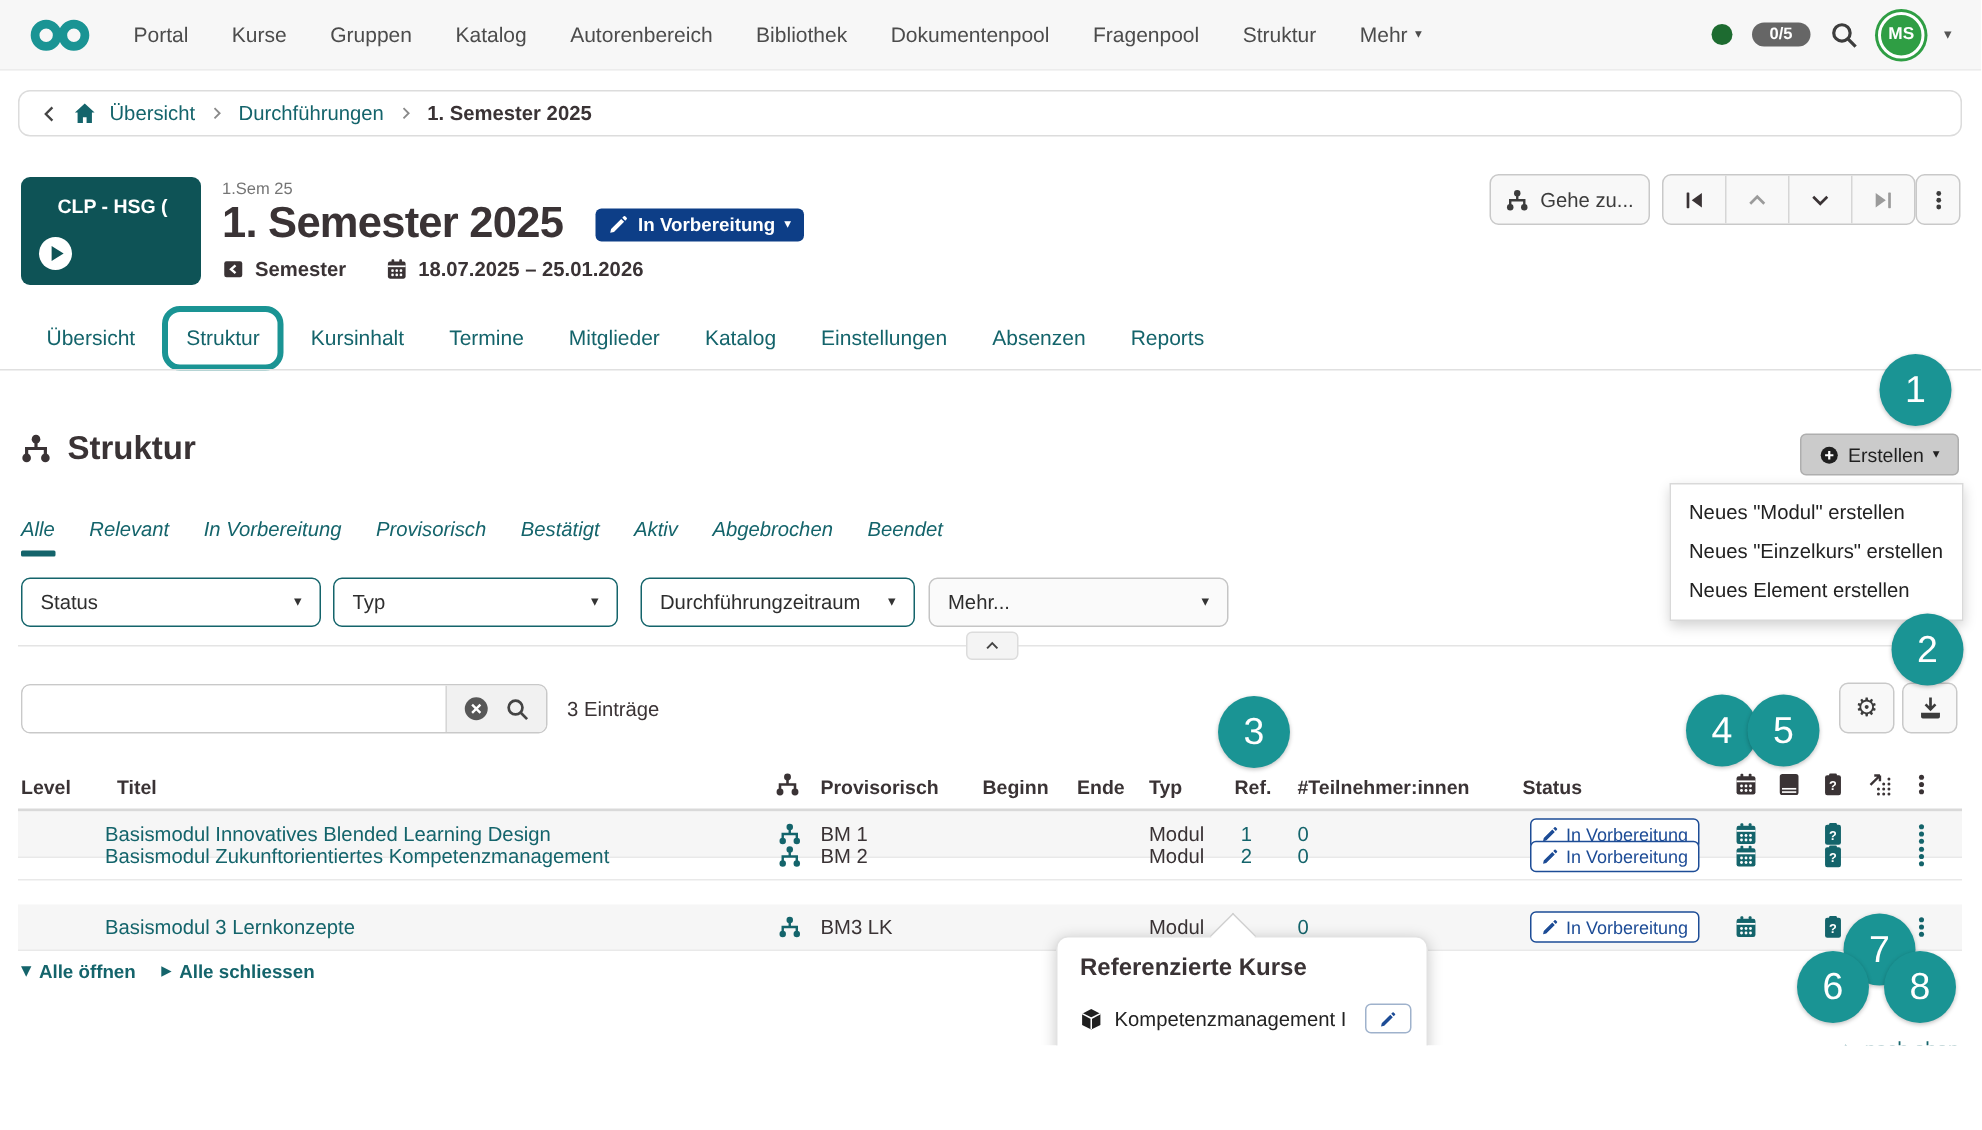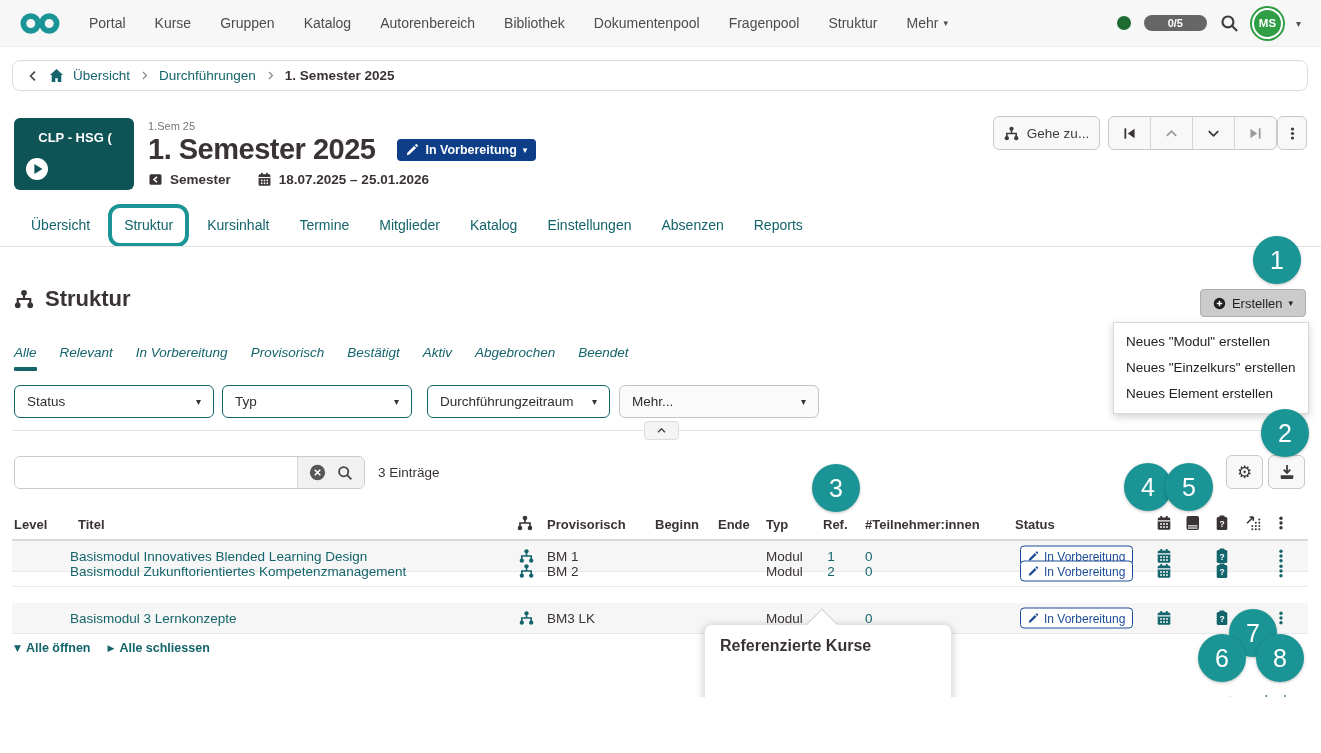--- a/index.html
+++ b/index.html
@@ -11,21 +11,21 @@
   .topbar{position:absolute;top:0;left:0;right:0;height:47px;background:#f7f7f7;
           border-bottom:1px solid #ececec;display:flex;align-items:center;
           padding:0 20px;box-sizing:border-box;}
   .logo{color:#1a9494;}
   .topnav{display:flex;gap:29px;margin-left:29px;font-size:14px;color:#4c4c4c;white-space:nowrap;}
   .mehr{display:flex;align-items:center;gap:5px;}
   .caret{font-family:"DejaVu Sans",sans-serif;font-size:9px;color:#4c4c4c;}
   .top-right{margin-left:auto;display:flex;align-items:center;gap:13px;}
   .status-dot{width:14px;height:14px;border-radius:50%;background:#1d6b30;}
   .counter-pill{background:#666;color:#fff;font-size:11px;font-weight:bold;
-                padding:2px 24px;border-radius:10px;}
+                padding:2px 12px;border-radius:10px;}
   .avatar{width:27px;height:27px;border-radius:50%;background:#2f9e44;color:#fff;
           font-size:11.5px;font-weight:bold;display:flex;align-items:center;justify-content:center;
           border:2px solid #fff;box-shadow:0 0 0 2px #2f9e44;}
 
   
   .breadcrumb{position:absolute;left:12px;top:60px;width:1296px;height:31px;background:#fff;
               border:1px solid #dcdcdc;border-radius:8px;display:flex;align-items:center;
               gap:9px;padding:0 13px;box-sizing:border-box;font-size:13.5px;}
   .bc-link{color:#14646b;}
   .bc-current{font-weight:bold;color:#3a3335;}
@@ -617,20 +617,33 @@
       </span>
     <span class="tf-item">
         <span class="tri">▶</span>
         <span>Alle schliessen</span>
       </span>
   </div>
 
   <div class="popup-arrow"></div>
   <div class="popup">
     <div class="popup-title">Referenzierte Kurse</div>
+    <div class="popup-item" style="top:44px">
+      <span style="color:#1f1f1f">
+          <svg class="ic" style="width:15px;height:15px">
+            <use href="#i-cube"></use>
+          </svg>
+        </span>
+      <span>Kompetenzmanagement I</span>
+      <span class="pencil-btn">
+          <svg class="ic" style="width:11px;height:11px">
+            <use href="#i-pencil"></use>
+          </svg>
+        </span>
+    </div>
     <div class="popup-item" style="top:75px">
       <span style="color:#1f1f1f">
           <svg class="ic" style="width:15px;height:15px">
             <use href="#i-cube"></use>
           </svg>
         </span>
       <span>Kompetenzmanagement II</span>
       <span class="pencil-btn">
           <svg class="ic" style="width:11px;height:11px">
             <use href="#i-pencil"></use>

